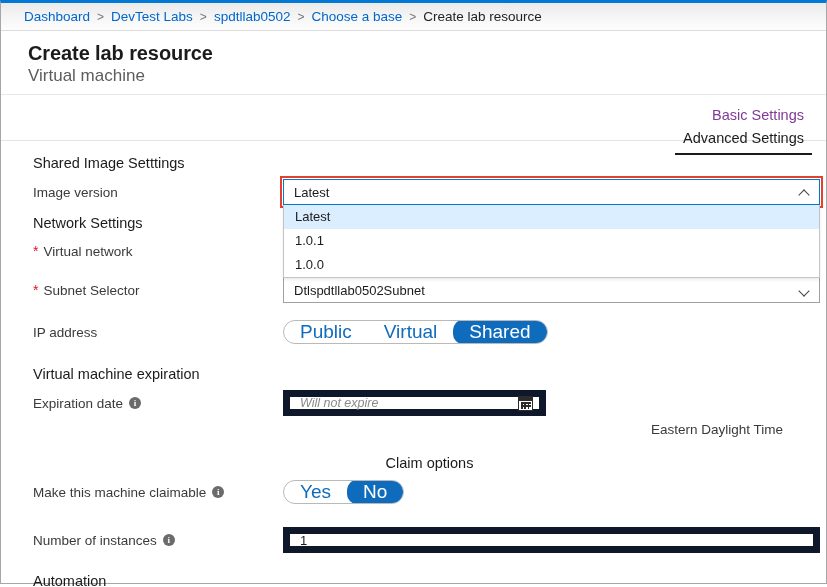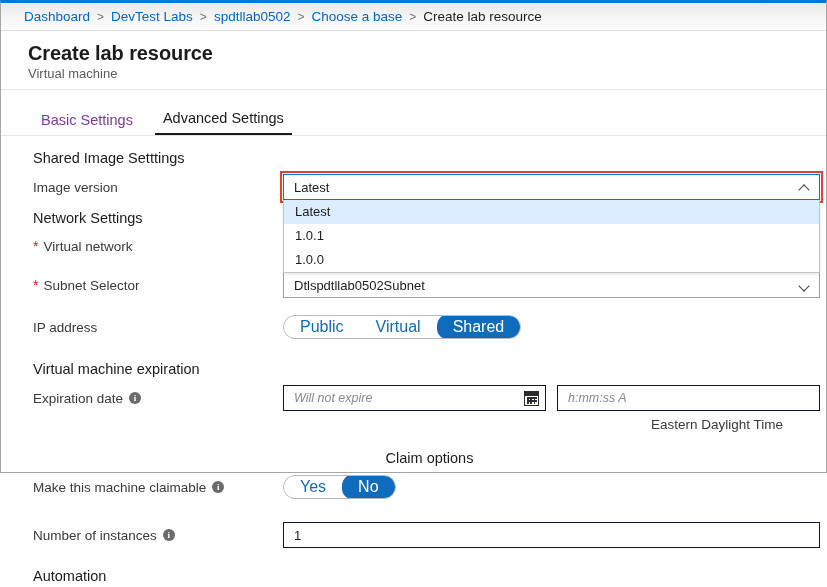--- a/index.html
+++ b/index.html
@@ -11,21 +11,21 @@
     width: 827px; height: 587px;
     font-family: "Liberation Sans", sans-serif;
     font-size: 13px;
     color: #161616;
     overflow: hidden;
     position: relative;
   }
   .page {
     position: absolute;
     left: 0; top: 0;
-    width: 827px; height: 473px;
+    width: 827px; height: 584px;
     border-left: 1px solid #a6a6a6;
     border-right: 1px solid #a6a6a6;
     border-bottom: 1px solid #a6a6a6;
     border-top: 3px solid #0078d4;
     background: #ffffff;
   }
 
   
   .breadcrumb-bar {
     height: 28px;
@@ -58,33 +58,34 @@
     border-bottom: 1px solid #e8e8e8;
   }
   .page-title {
     font-size: 20px;
     font-weight: 600;
     color: #1b1b1b;
     letter-spacing: -0.1px;
     line-height: 24px;
   }
   .page-subtitle {
-    font-size: 13px;
+    font-size: 17px;
     color: #5d5d5d;
     margin-top: 1px;
   }
 
   
   .tabs {
     display: flex;
     align-items: flex-end;
     padding-left: 32px;
     height: 34px;
     margin-top: 12px;
     border-bottom: 1px solid #e4e4e4;
+    flex-direction: column;
   }
   .tab {
     font-size: 14.5px;
     padding: 0 8px 7px 8px;
     margin-right: 14px;
     cursor: pointer;
     color: #803a97;
     position: relative;
   }
   .tab.active {
@@ -192,21 +193,21 @@
     padding-left: 11px;
     font-size: 13px;
     color: #1b1b1b;
     cursor: pointer;
   }
   .dd-item.sel { background: #dbeeff; }
 
   
   .txt {
     height: 26px;
-    border: 1px solid #0f172a;
+    border: 7px solid #0f172a;
     background: #fff;
     display: flex;
     align-items: center;
     padding: 0 6px 0 10px;
     font-size: 12.5px;
   }
   .ph {
     color: #8a8a8a;
     font-style: italic;
     flex: 1;
@@ -248,21 +249,21 @@
     border-radius: 13px;
     height: 24px;
     background: #fff;
     padding: 0;
     overflow: hidden;
   }
   .pill-opt {
     height: 24px;
     line-height: 24px;
     padding: 0 16px;
-    font-size: 16px;
+    font-size: 19px;
     color: #0f6cbd;
     border-radius: 13px;
     cursor: pointer;
     text-align: center;
     white-space: nowrap;
   }
   .pill-opt.on {
     background: #0f6cbd;
     color: #ffffff;
     border-radius: 10px;
@@ -363,23 +364,20 @@
     <div class="row">
       <div class="lbl">
         <span>Expiration date</span>
         <span class="info-icon">i</span>
       </div>
       <div class="ctl-area" style="display:flex; gap:11px;">
         <div class="txt" style="width:263px;">
           <span class="ph">Will not expire</span>
           <span class="cal-icon"></span>
         </div>
-        <div class="txt" style="width:263px;">
-          <span class="ph">h:mm:ss A</span>
-        </div>
       </div>
     </div>
 
     <div class="tz-note">Eastern Daylight Time</div>
 
     <div class="section-head" style="margin-top:18px;text-align:center;">Claim options</div>
 
     <div class="row">
       <div class="lbl">
         <span>Make this machine claimable</span>

